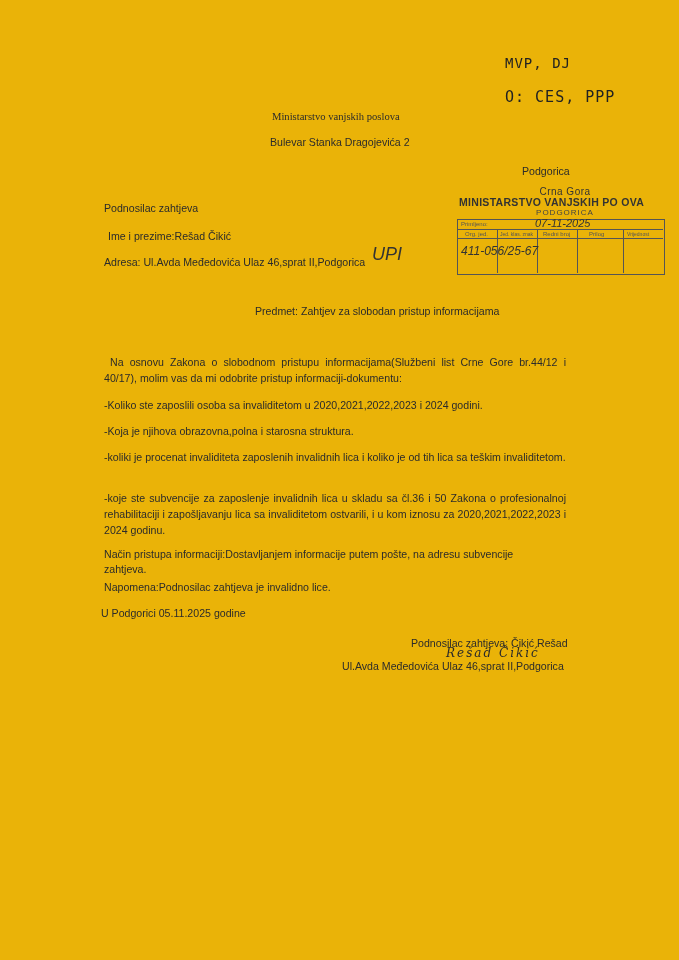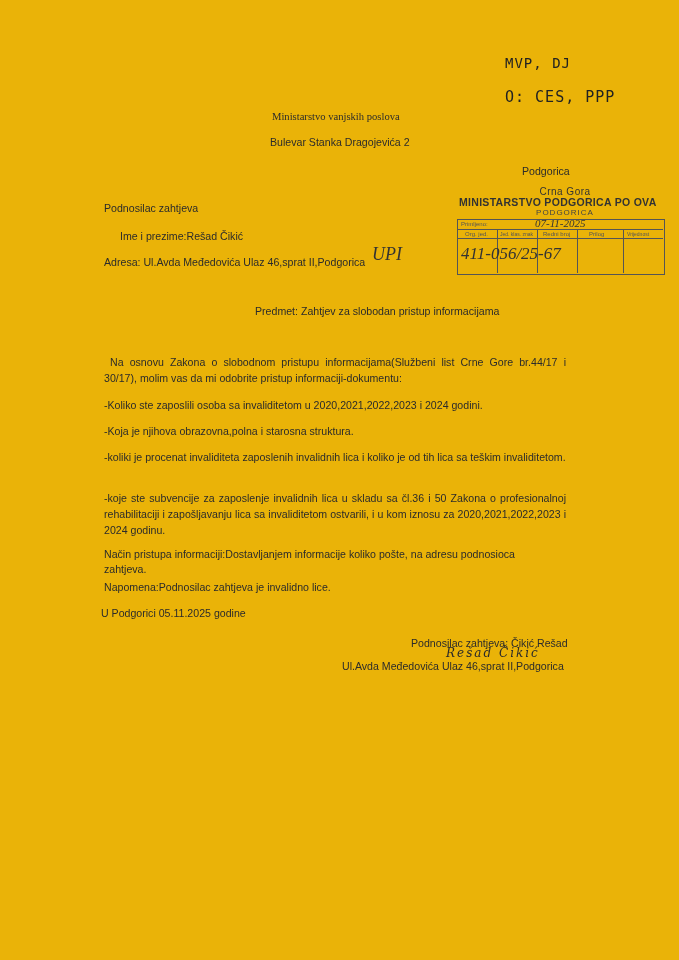--- a/index.html
+++ b/index.html
@@ -11,39 +11,39 @@
   .abs { position: absolute; white-space: nowrap; }
   .t { font-size: 10.6px; line-height: 13px; color: #2b2b2b; }
   .hand { font-family: "DejaVu Sans Mono", monospace; color: #222; letter-spacing: 1px; }
   .para { position: absolute; left: 104px; width: 462px; font-size: 10.6px; line-height: 16px; color: #2b2b2b; white-space: normal; text-align: justify; }
   .stamp { position: absolute; left: 419px; top: 186px; width: 212px; height: 90px; margin-left: 40px; }
   .stamp .line1 { position: absolute; left: 0; width: 212px; top: 0; text-align: center; font-size: 10px; color: #333; letter-spacing: 0.5px; }
   .stamp .line2 { position: absolute; left: 0; top: 10px; font-size: 10.5px; font-weight: bold; color: #333; letter-spacing: 0.3px; white-space: nowrap; }
   .stamp .line3 { position: absolute; left: 0; width: 212px; top: 22px; text-align: center; font-size: 8px; color: #444; letter-spacing: 1px; }
   .stamp-box { position: absolute; border: 1px solid #555; }
   .small-lbl { position: absolute; font-size: 6px; color: #555; }
-  .written { position: absolute; font-family: Liberation Serif, serif; color: #333; font-style: italic; }
+  .written { position: absolute; font-family: Liberation Sans, sans-serif; color: #333; font-style: italic; }
   .sig { position: absolute; font-family: "DejaVu Serif", serif; font-style: italic; color: #2a2a2a; font-size: 12px; letter-spacing: 2px; margin-left: 38px; }
 </style>
 </head>
 <body>
 
 <div class="page">
 
   <div class="abs hand" style="left:505px; top:55px; font-size:14px;">MVP, DJ</div>
   <div class="abs hand" style="left:505px; top:88px; font-size:15px;">O: CES, PPP</div>
 
   <div class="abs t" style="left:272px; top:110px;font-family:Liberation Serif, serif;">Ministarstvo vanjskih poslova</div>
   <div class="abs t" style="left:270px; top:136px;">Bulevar Stanka Dragojevića 2</div>
 
   <div class="abs t" style="left:522px; top:165px;">Podgorica</div>
 
   <div class="stamp">
     <div class="line1">Crna Gora</div>
-    <div class="line2">MINISTARSTVO  PODGORICA PO     OVA</div>
+    <div class="line2">MINISTARSTVO  VANJSKIH PO     OVA</div>
     <div class="line3">PODGORICA</div>
 
     <div class="stamp-box" style="left:-2px; top:33px; width:206px; height:54px;"></div>
 
     <div class="stamp-box" style="left:-2px; top:43px; width:206px; height:0; border-width:1px 0 0 0;"></div>
     <div class="stamp-box" style="left:-2px; top:52px; width:206px; height:0; border-width:1px 0 0 0;"></div>
 
     <div class="stamp-box" style="left:38px; top:43px; width:0; height:44px; border-width:0 0 0 1px;"></div>
     <div class="stamp-box" style="left:78px; top:43px; width:0; height:44px; border-width:0 0 0 1px;"></div>
     <div class="stamp-box" style="left:118px; top:43px; width:0; height:44px; border-width:0 0 0 1px;"></div>
@@ -51,36 +51,36 @@
 
     <div class="small-lbl" style="left:2px; top:35px;">Primljeno:</div>
     <div class="written" style="left:76px; top:31px; font-size:11px;">07-11-2025</div>
 
     <div class="small-lbl" style="left:6px; top:45px;">Org. jed.</div>
     <div class="small-lbl" style="left:41px; top:45px; font-size:5px;">Jed. klas. znak</div>
     <div class="small-lbl" style="left:84px; top:45px;">Redni broj</div>
     <div class="small-lbl" style="left:130px; top:45px;">Prilog</div>
     <div class="small-lbl" style="left:168px; top:45px; font-size:5px;">Vrijednost</div>
 
-    <div class="written" style="left:2px; top:58px; font-size:17px; letter-spacing:0;">411-056/25-67</div>
+    <div class="written" style="left:2px; top:58px; font-size:12px; letter-spacing:0;">411-056/25-67</div>
   </div>
   <div class="written" style="left:372px; top:244px; font-size:18px;">UPI</div>
 
   <div class="abs t" style="left:104px; top:202px;">Podnosilac zahtjeva</div>
-  <div class="abs t" style="left:120px; top:230px;">Ime i prezime:Rešad Čikić</div>
+  <div class="abs t" style="left:108px; top:230px;">Ime i prezime:Rešad Čikić</div>
   <div class="abs t" style="left:104px; top:256px;">Adresa: Ul.Avda Međedovića Ulaz 46,sprat II,Podgorica</div>
 
   <div class="abs t" style="left:211px; top:305px;padding-left:44px;">Predmet: Zahtjev za slobodan pristup informacijama</div>
 
-  <div class="para" style="top:354px; text-indent:6px;">Na osnovu Zakona o slobodnom pristupu informacijama(Službeni list Crne Gore br.44/17 i 30/17), molim vas da mi odobrite pristup informaciji-dokumentu:</div>
+  <div class="para" style="top:354px; text-indent:6px;">Na osnovu Zakona o slobodnom pristupu informacijama(Službeni list Crne Gore br.44/12 i 40/17), molim vas da mi odobrite pristup informaciji-dokumentu:</div>
   <div class="para" style="top:397px;">-Koliko ste zaposlili osoba sa invaliditetom u 2020,2021,2022,2023 i 2024 godini.</div>
   <div class="para" style="top:449px;">-koliki je procenat invaliditeta zaposlenih invalidnih lica i koliko je od tih lica sa teškim invaliditetom.</div>
   <div class="para" style="top:423px;">-Koja je njihova obrazovna,polna i starosna struktura.</div>
   <div class="para" style="top:490px;">-koje ste subvencije za zaposlenje invalidnih lica u skladu sa čl.36 i 50 Zakona o profesionalnoj rehabilitaciji i zapošljavanju lica sa invaliditetom ostvarili, i u kom iznosu za 2020,2021,2022,2023 i 2024 godinu.</div>
-  <div class="para" style="top:547px; width:420px; text-align:left; line-height:15px;">Način pristupa informaciji:Dostavljanjem informacije koliko pošte, na adresu podnosioca zahtjeva.</div>
+  <div class="para" style="top:547px; width:420px; text-align:left; line-height:15px;">Način pristupa informaciji:Dostavljanjem informacije putem pošte, na adresu subvencije zahtjeva.</div>
   <div class="para" style="top:579px;">Napomena:Podnosilac zahtjeva je invalidno lice.</div>
 
   <div class="abs t" style="left:101px; top:607px;">U Podgorici 05.11.2025 godine</div>
 
   <div class="abs t" style="left:411px; top:637px;">Podnosilac zahtjeva: Čikić Rešad</div>
   <div class="sig" style="left:408px; top:646px;">Rešad  Čikić</div>
   <div class="abs t" style="left:342px; top:660px;">Ul.Avda Međedovića Ulaz 46,sprat II,Podgorica</div>
 
 </div>
 

